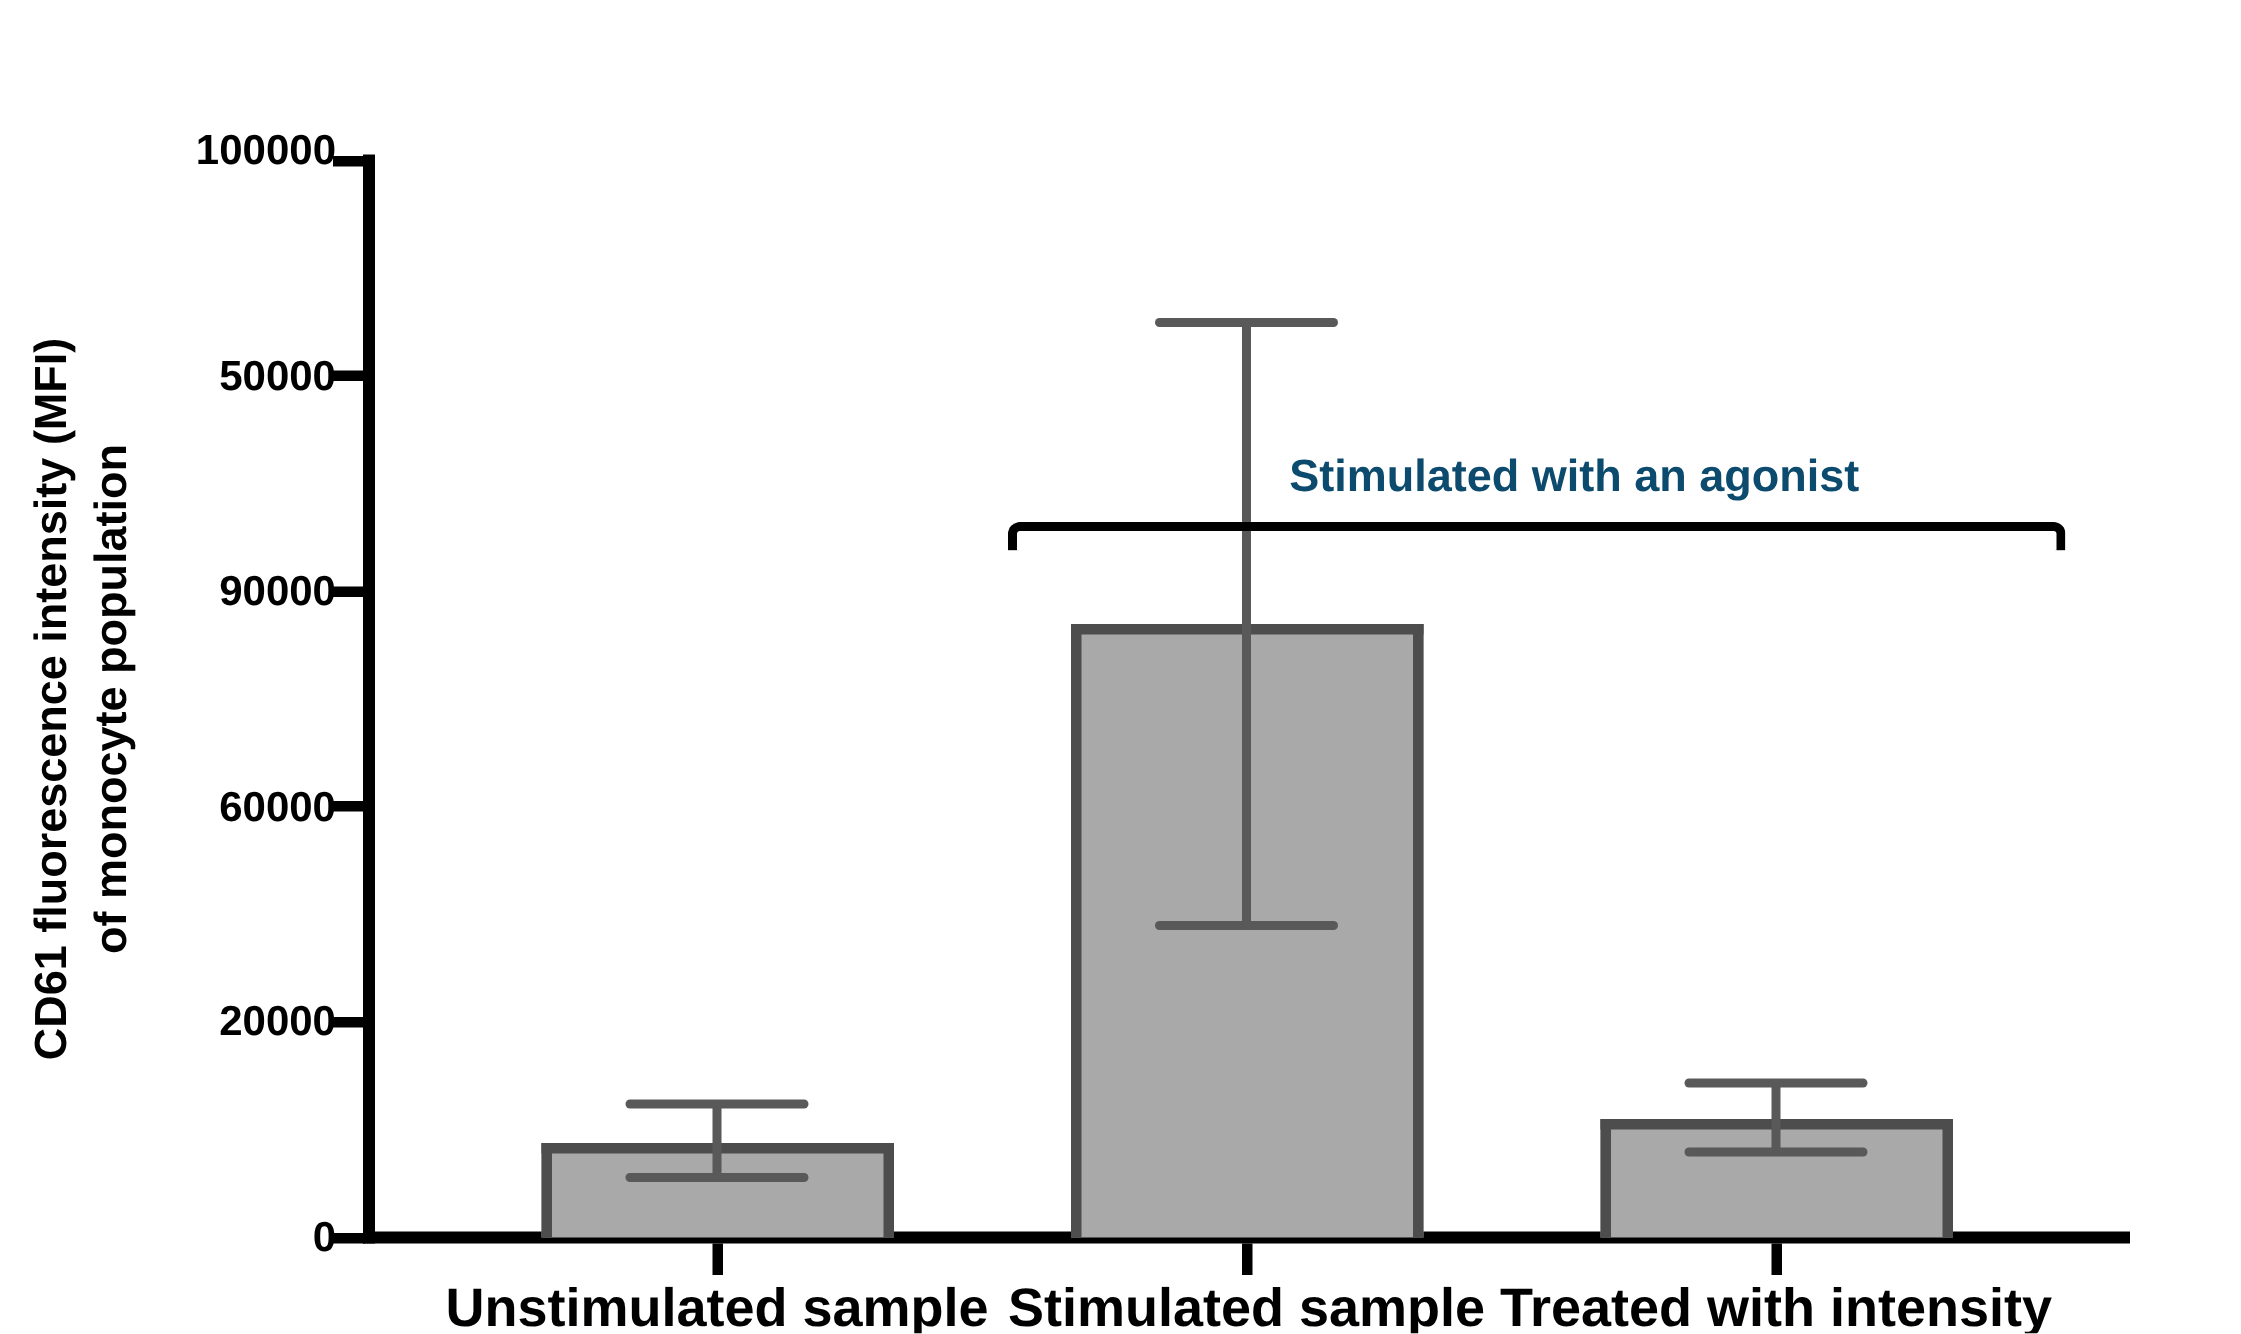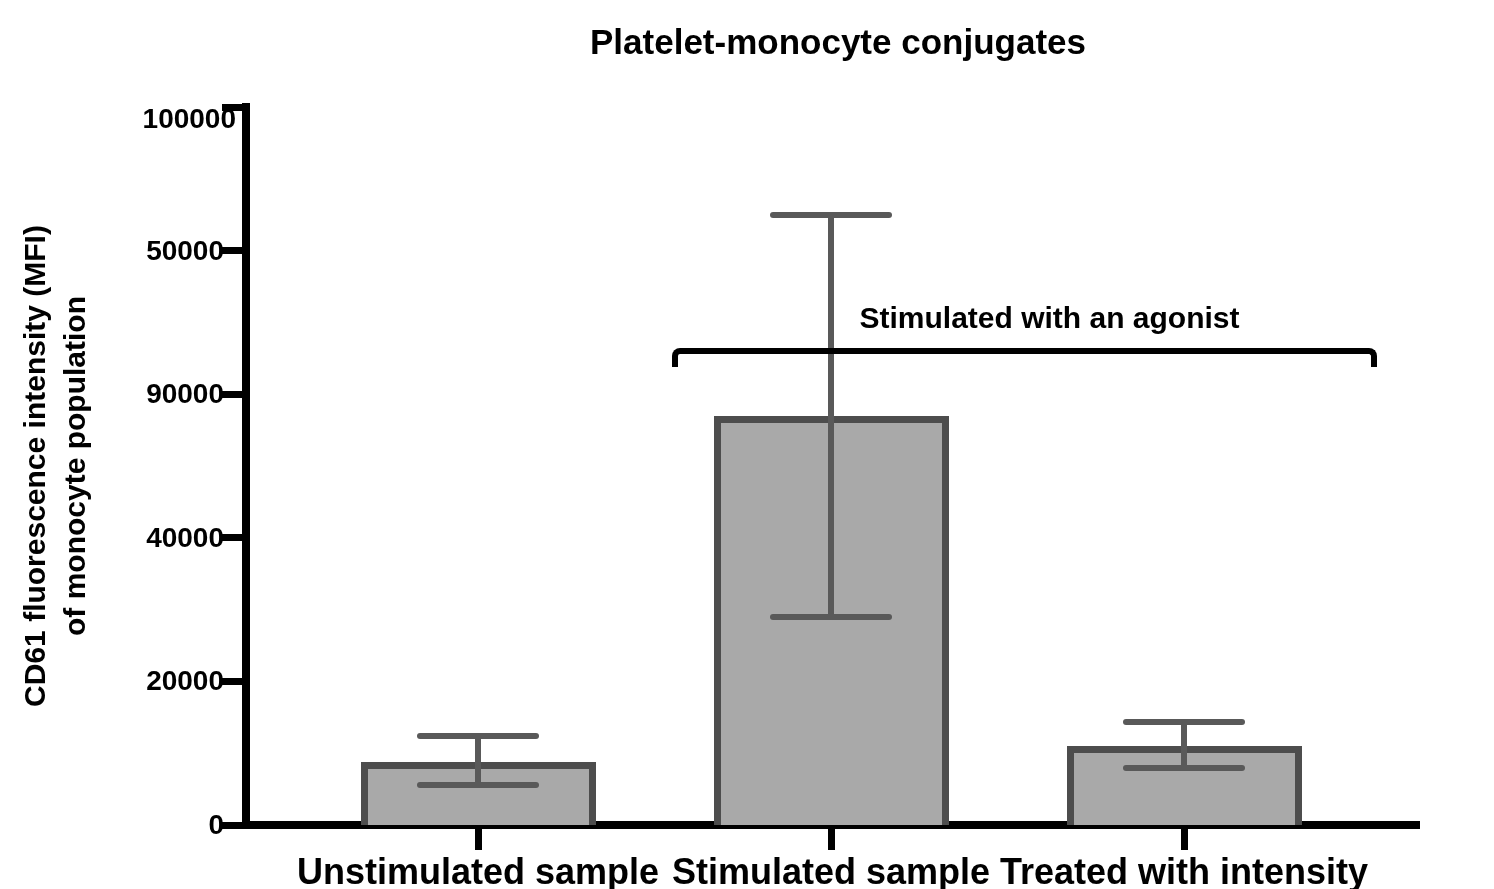--- a/index.html
+++ b/index.html
@@ -89,51 +89,50 @@
     border-top: 6px solid #000000;
     border-left: 6px solid #000000;
     border-right: 6px solid #000000;
     border-radius: 8px 8px 0 0;
     background: transparent;
   }
   #bracket-label {
     transform: translateX(-50%);
     font-size: 30px;
     font-weight: bold;
-    color: #000000;
+    color: #0c4a6e;
     white-space: nowrap;
   }
 </style>
 </head>
 <body>
 
 <div id="figure">
-  <div id="chart-title" class="abs">Platelet-monocyte conjugates</div>
 
   <div id="y-axis-title" class="abs">
     <div>CD61 fluorescence intensity (MFI)</div>
     <div>of monocyte population</div>
   </div>
 
   <div id="y-axis-line" class="abs"></div>
   <div id="x-axis-line" class="abs"></div>
 
   <div id="yticks-layer">
       <div class="abs y-tick-mark" style="top: 821.5px;"></div>
       <div class="abs y-tick-label" style="top: 808px;">0</div>
       <div class="abs y-tick-mark" style="top: 677.9px;"></div>
       <div class="abs y-tick-label" style="top: 664.4px;">20000</div>
       <div class="abs y-tick-mark" style="top: 534.3px;"></div>
-      <div class="abs y-tick-label" style="top: 520.8px;">40000</div>
+      <div class="abs y-tick-label" style="top: 520.8px;">60000</div>
       <div class="abs y-tick-mark" style="top: 390.7px;"></div>
       <div class="abs y-tick-label" style="top: 377.2px;">90000</div>
       <div class="abs y-tick-mark" style="top: 247.1px;"></div>
       <div class="abs y-tick-label" style="top: 233.6px;">50000</div>
       <div class="abs y-tick-mark" style="top: 103.5px;"></div>
-      <div class="abs y-tick-label" style="top: 102px; margin-left: 12px;">100000</div>
+      <div class="abs y-tick-label" style="top: 83px;">100000</div>
     </div>
   <div id="bars-layer">
       <div class="abs bar-rect" style="left: 360.5px; top: 761.816px; width: 235px; height: 63.184px; background: rgb(169, 169, 169); border-color: rgb(77, 77, 77); border-width: 7px;"></div>
       <div class="abs bar-rect" style="left: 713.5px; top: 415.74px; width: 235px; height: 409.26px; background: rgb(169, 169, 169); border-color: rgb(77, 77, 77); border-width: 7px;"></div>
       <div class="abs bar-rect" style="left: 1066.5px; top: 746.02px; width: 235px; height: 78.98px; background: rgb(169, 169, 169); border-color: rgb(77, 77, 77); border-width: 7px;"></div>
     </div>
   <div id="errors-layer">
       <div class="abs err-line" style="left: 475px; top: 735.968px; width: 6px; height: 48.824px; background: rgb(89, 89, 89);"></div>
       <div class="abs err-cap" style="left: 417px; top: 732.968px; width: 122px; height: 6px; background: rgb(89, 89, 89); border-radius: 3px;"></div>
       <div class="abs err-cap" style="left: 417px; top: 781.792px; width: 122px; height: 6px; background: rgb(89, 89, 89); border-radius: 3px;"></div>

